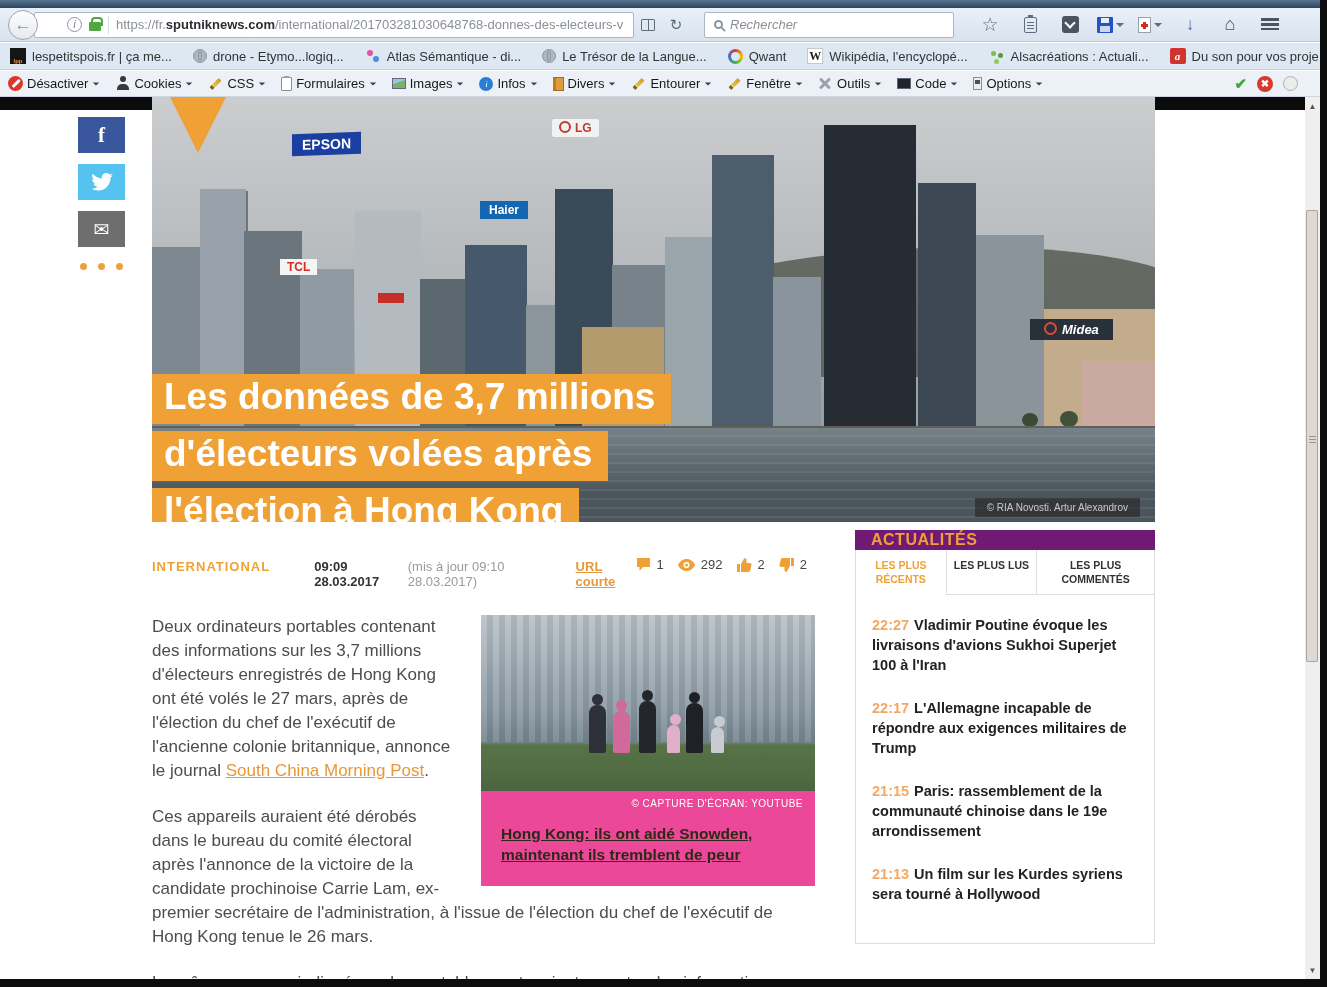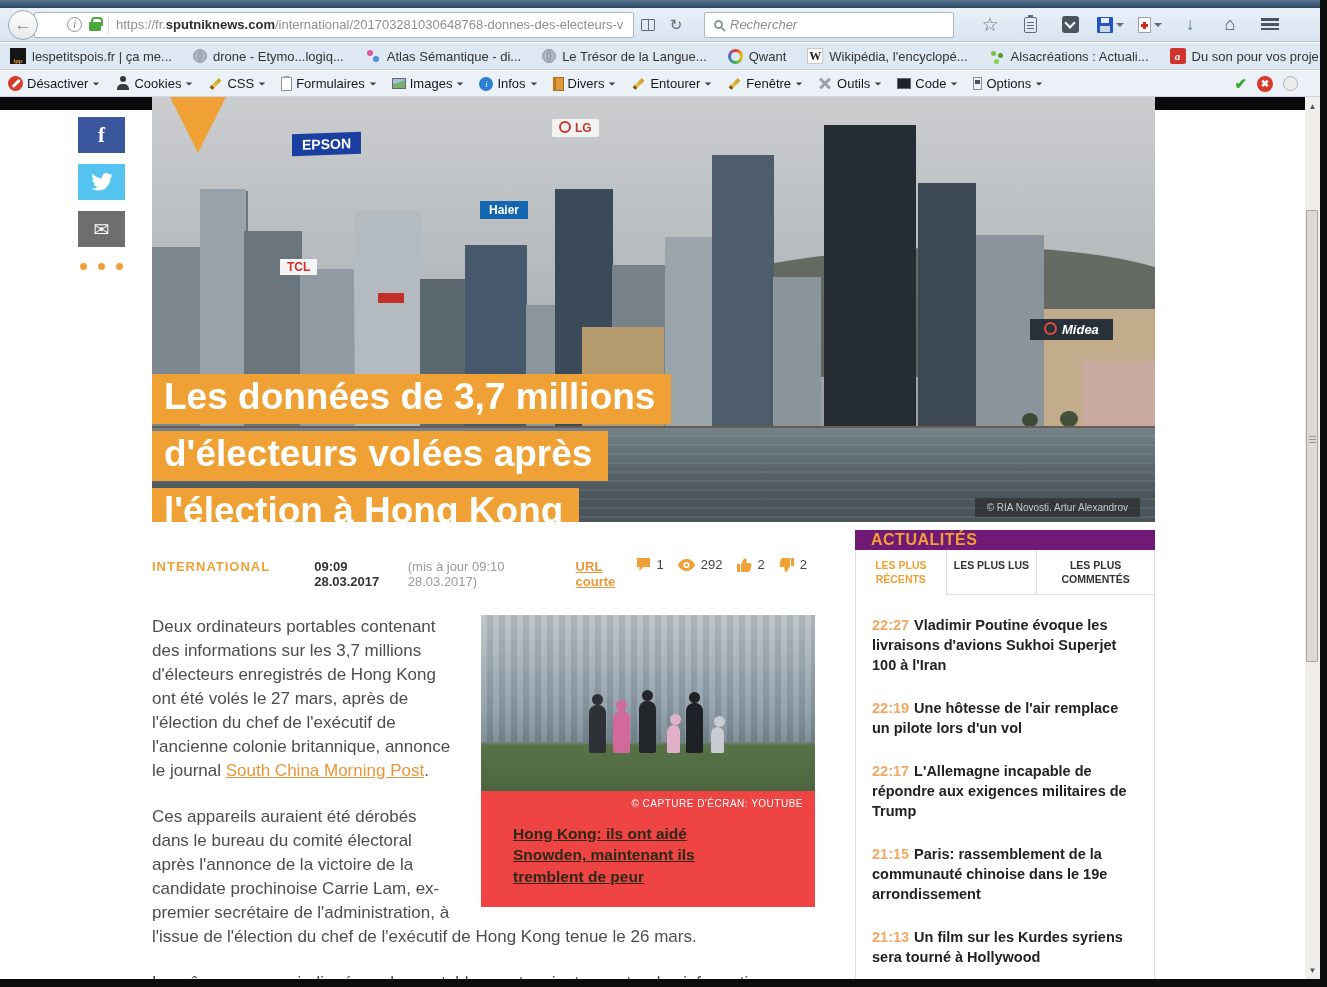--- a/index.html
+++ b/index.html
@@ -187,21 +187,21 @@
   .scmp-link { color:#e8973a; text-decoration:underline; }
 
   .embed-card { float:right; width:334px; margin-left:30px; margin-bottom:4px; }
   .embed-img { height:176px; position:relative; overflow:hidden;
     background:linear-gradient(#b9c2c8 0%, #8b9aa5 55%, #77868f 72%, #587347 74%, #4c6540 100%); }
   .embed-img::before { content:""; position:absolute; inset:0 0 28% 0;
     background:repeating-linear-gradient(90deg, #ffffff14 0 6px, #00000012 6px 12px); }
   .person { position:absolute; bottom:38px; width:17px; height:48px; border-radius:8px 8px 2px 2px; }
   .person::before { content:""; position:absolute; top:-11px; left:3px; width:11px; height:11px;
     border-radius:50%; background:inherit; }
-  .embed-orange { background:#ef4444; padding:6px 12px 20px 32px; }
+  .embed-orange { background:#ec4899; padding:6px 12px 20px 20px; }
   .embed-cap { text-align:right; color:#fff; font-size:10px; letter-spacing:.5px; margin-bottom:12px; }
   .embed-link { display:block; color:#2e2817; font-weight:bold; font-size:15.5px; line-height:1.38;
     text-decoration:underline; padding-right:40px; }
 
   
   .sidebar { position:absolute; left:855px; top:433px; width:300px; }
   .sb-header { background:#701a75; color:#f0a135; font-weight:bold; font-size:16px; letter-spacing:.5px;
     padding:1px 16px; }
   .sb-tabs { display:flex; border-left:1px solid #ddd; border-right:1px solid #ddd; background:#fff; }
   .sb-tab { flex:1; text-align:center; font-size:10.5px; font-weight:bold; color:#333;
@@ -499,21 +499,20 @@
 
     <div class="sidebar">
       <div class="sb-header">ACTUALITÉS</div>
       <div class="sb-tabs">
         <div class="sb-tab active">LES PLUS RÉCENTS</div>
         <div class="sb-tab">LES PLUS LUS</div>
         <div class="sb-tab wide">LES PLUS COMMENTÉS</div>
       </div>
       <div class="sb-list">
         <div class="sb-item"><span class="sb-time">22:27</span><span>Vladimir Poutine évoque les livraisons d'avions Sukhoi Superjet 100 à l'Iran</span></div>
-        <div class="sb-item"><span class="sb-time">22:19</span><span>Une hôtesse de l'air remplace un pilote lors d'un vol</span></div>
         <div class="sb-item"><span class="sb-time">22:17</span><span>L'Allemagne incapable de répondre aux exigences militaires de Trump</span></div>
         <div class="sb-item"><span class="sb-time">21:15</span><span>Paris: rassemblement de la communauté chinoise dans le 19e arrondissement</span></div>
         <div class="sb-item"><span class="sb-time">21:13</span><span>Un film sur les Kurdes syriens sera tourné à Hollywood</span></div>
 
       </div>
 
     </div>
   </div>
 
   <div class="scrollbar">

